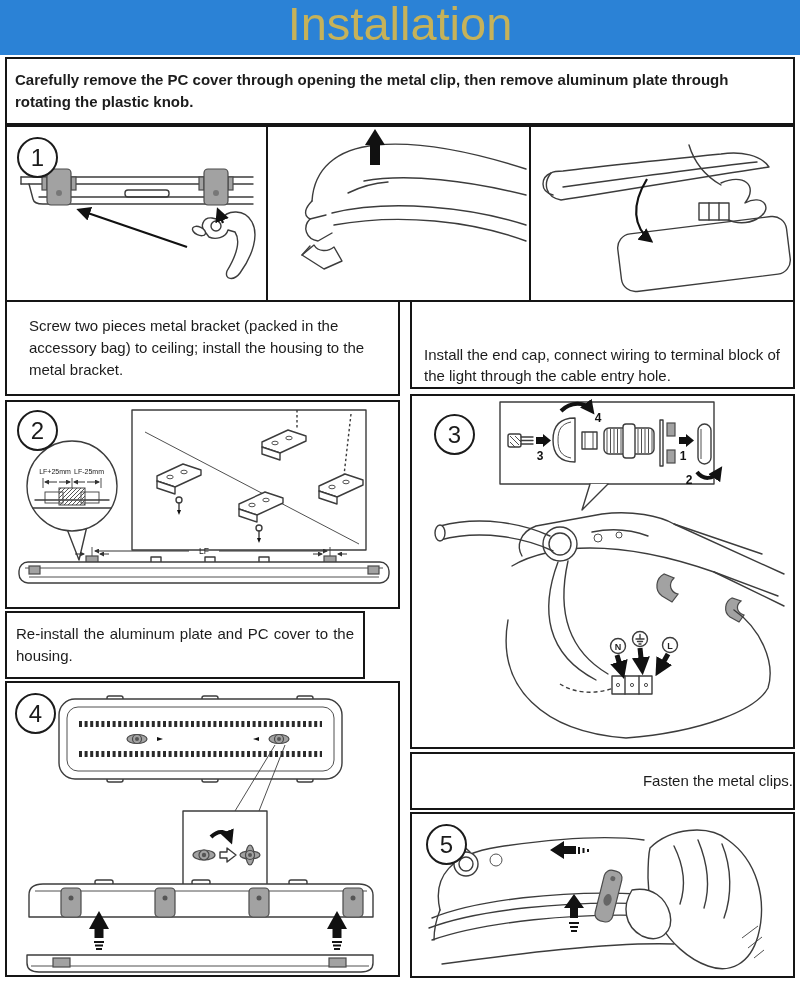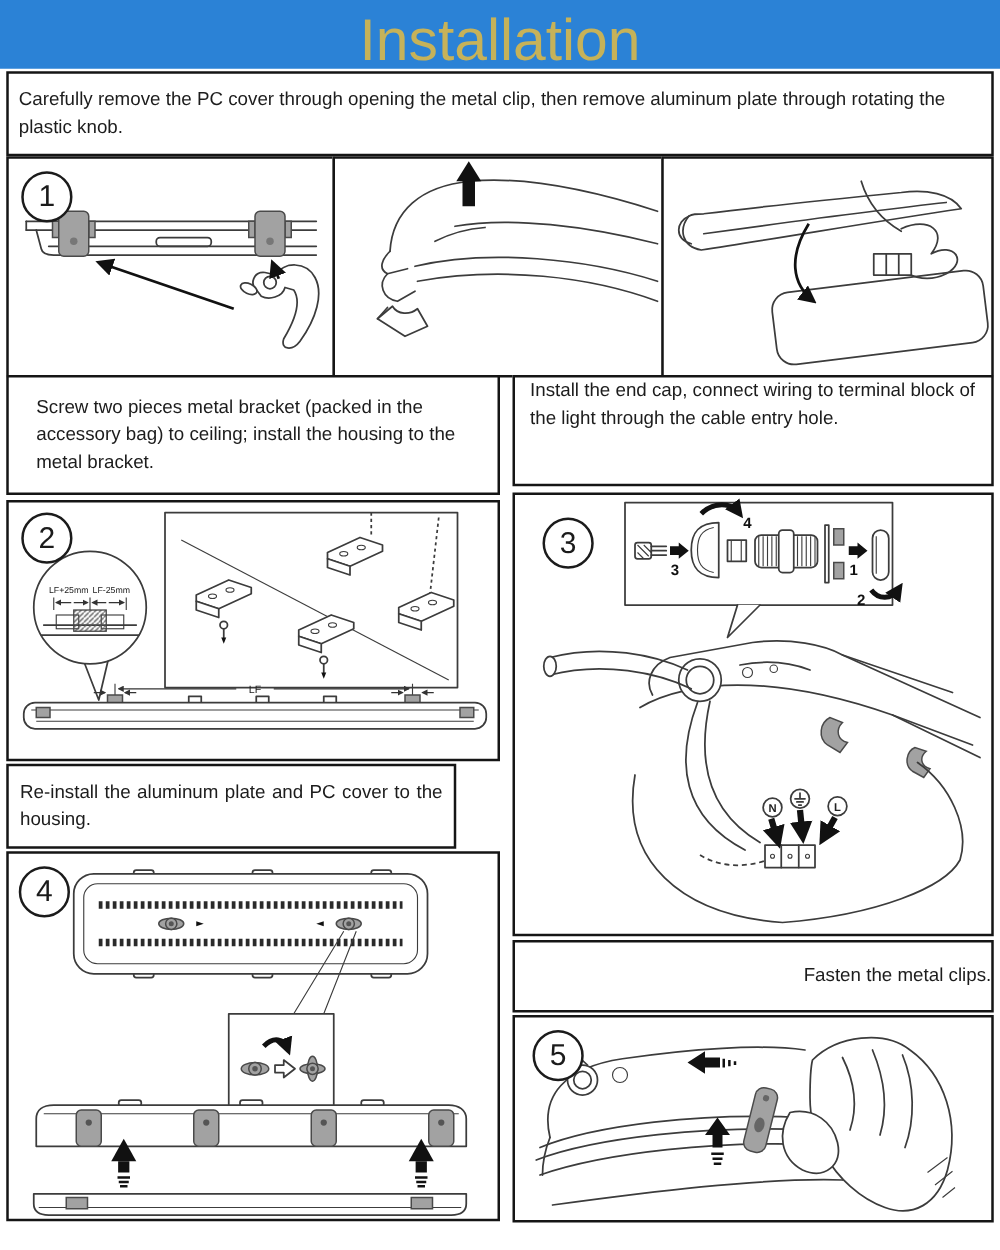--- a/index.html
+++ b/index.html
@@ -1,26 +1,26 @@
 <!DOCTYPE html>
 <html><head>
 <meta charset="utf-8">
 <style>
   html,body{margin:0;padding:0;background:#fff;}
   .page{position:relative;width:800px;height:1000px;background:#fff;overflow:hidden;
         font-family:"Liberation Sans",sans-serif;color:#1c1c1c;}
   .header{position:absolute;left:0;top:0;width:800px;height:55px;background:#2b82d6;
-          display:flex;align-items:flex-end;justify-content:center;}
+          display:flex;align-items:flex-start;justify-content:center;}
   .header h1{margin:0;font-size:47px;font-weight:400;color:#c6b259;line-height:1;}
   .box{position:absolute;border:2px solid #151515;background:#fff;box-sizing:border-box;}
   .textbox{display:flex;align-items:center;font-size:15px;line-height:1.45;color:#1c1c1c;}
   .textbox p{margin:0;}
-  .intro{padding:12px 8px;}
+  .intro{padding:12px 8px;font-weight:bold;}
   .t2a{padding:0 22px;}
-  .t2b{padding:0 12px;align-items:flex-start;}
+  .t2b{padding:0 12px;align-items:flex-end;}
   .tre{padding:0 9px;}
   .tre p{width:100%;text-align:justify;text-align-last:justify;}
   .tfa{justify-content:flex-end;text-align:center;}
   .badge{position:absolute;width:37px;height:37px;border:2.5px solid #1b1b1b;border-radius:50%;
          background:#fff;display:flex;align-items:center;justify-content:center;
          font-size:24px;color:#1b1b1b;z-index:3;}
   .panel svg{position:absolute;left:0;top:0;width:100%;height:100%;}
   
   .ln{stroke:#3c3c3c;stroke-width:1.4;fill:none;stroke-linecap:round;stroke-linejoin:round;}
   .fillw{fill:#fff;}

